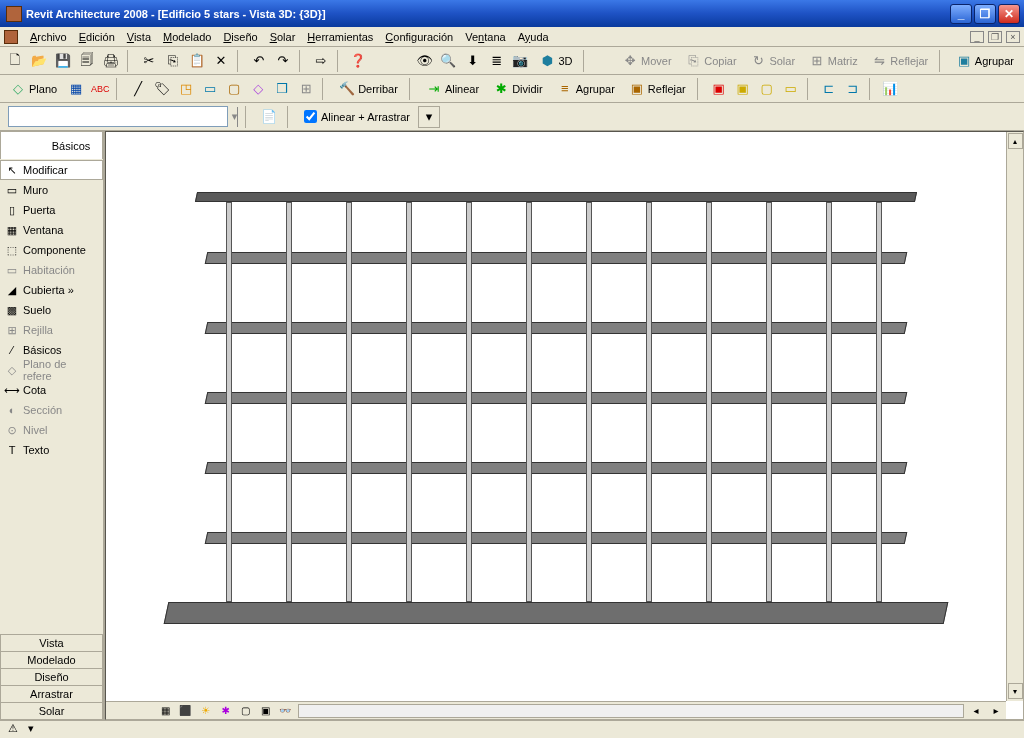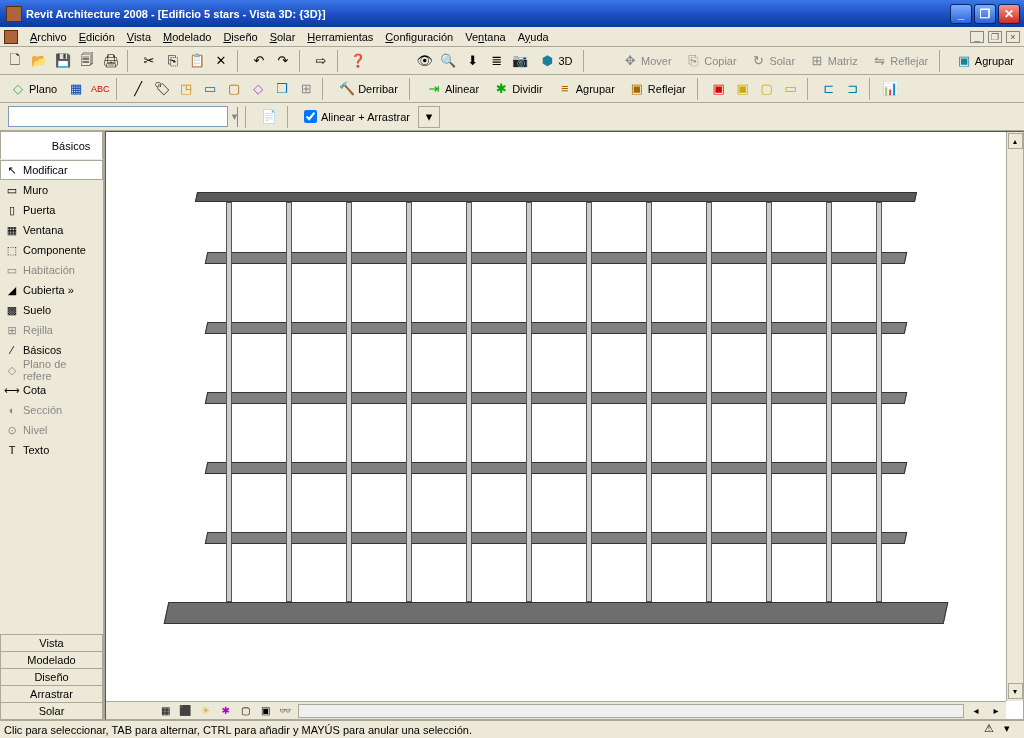--- a/index.html
+++ b/index.html
@@ -398,16 +398,15 @@
         <div class="mini-btn" style="color:#07a">👓</div>
         <div class="hscroll-track"></div>
         <div class="mini-btn">◂</div>
         <div class="mini-btn">▸</div>
       </div>
     </div>
   </div>
 </div>
 
 <div class="statusbar">
-  <span class="status-text">Clic para seleccionar, TAB para alternar, CTRL para añadir y MAYÚS para anular una selección.</span>
   <span class="sb-icon">⚠</span>
   <span class="sb-icon">▾</span>
 </div>
 
 </body></html>

